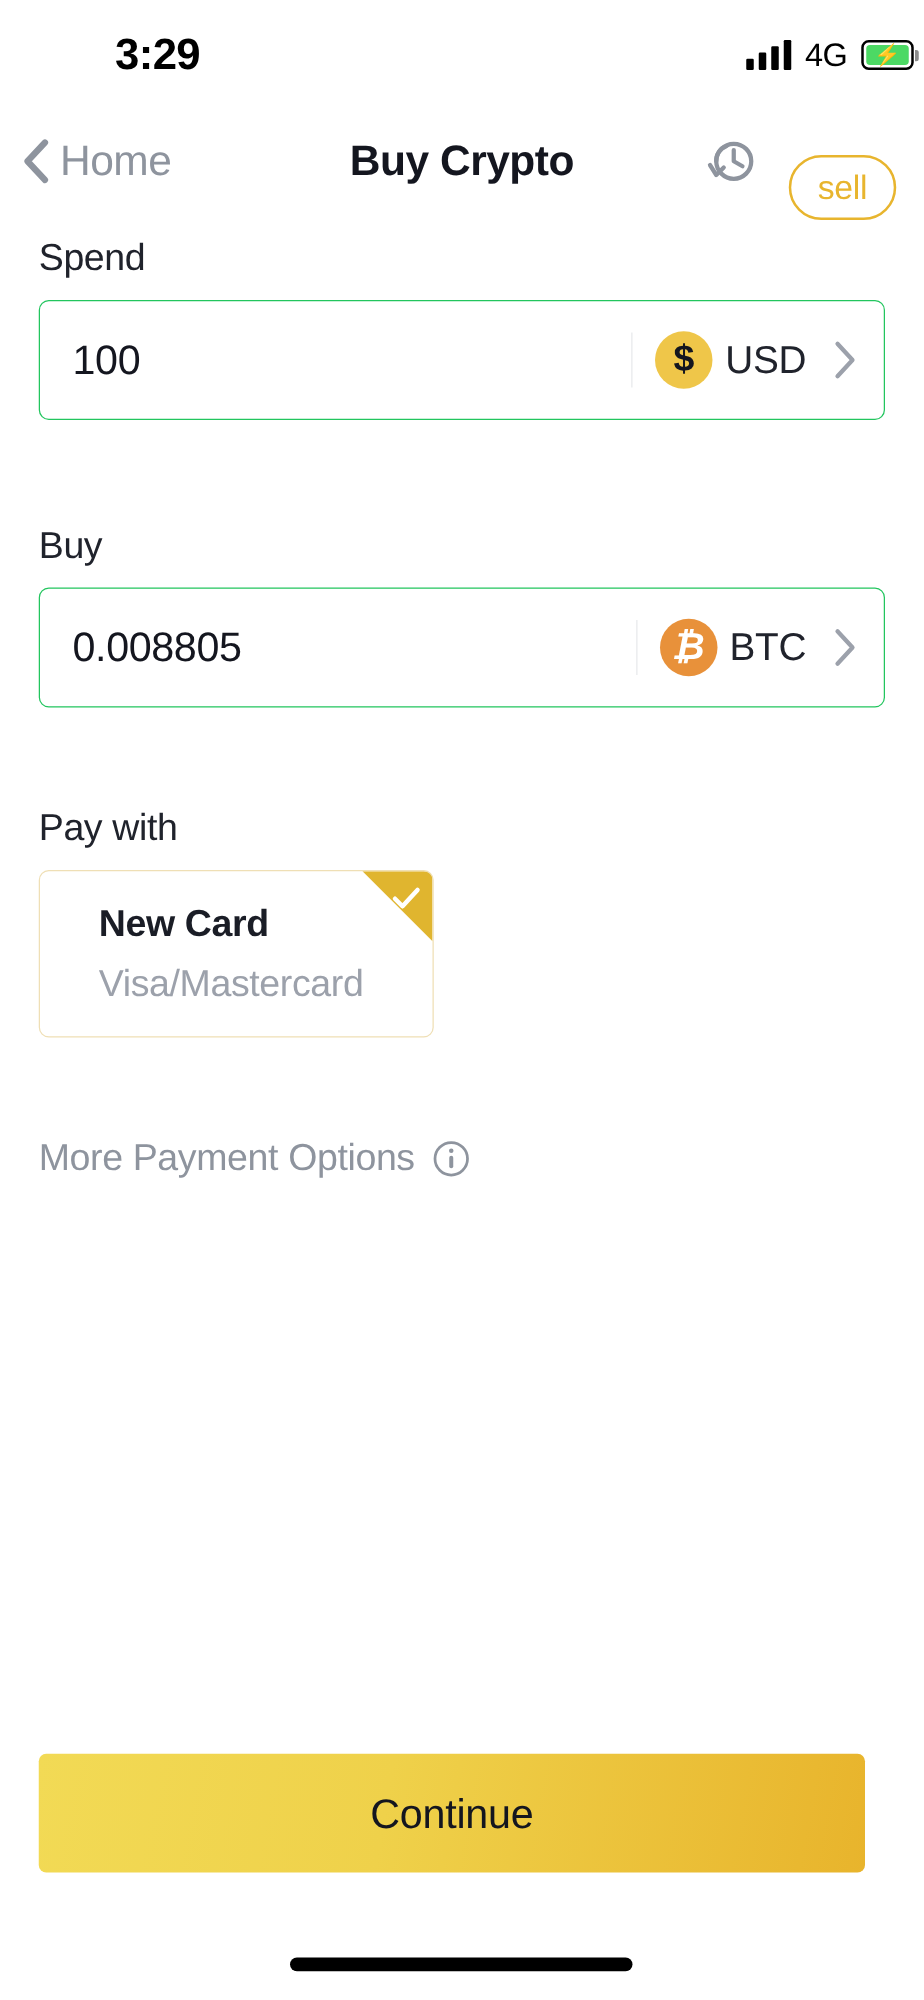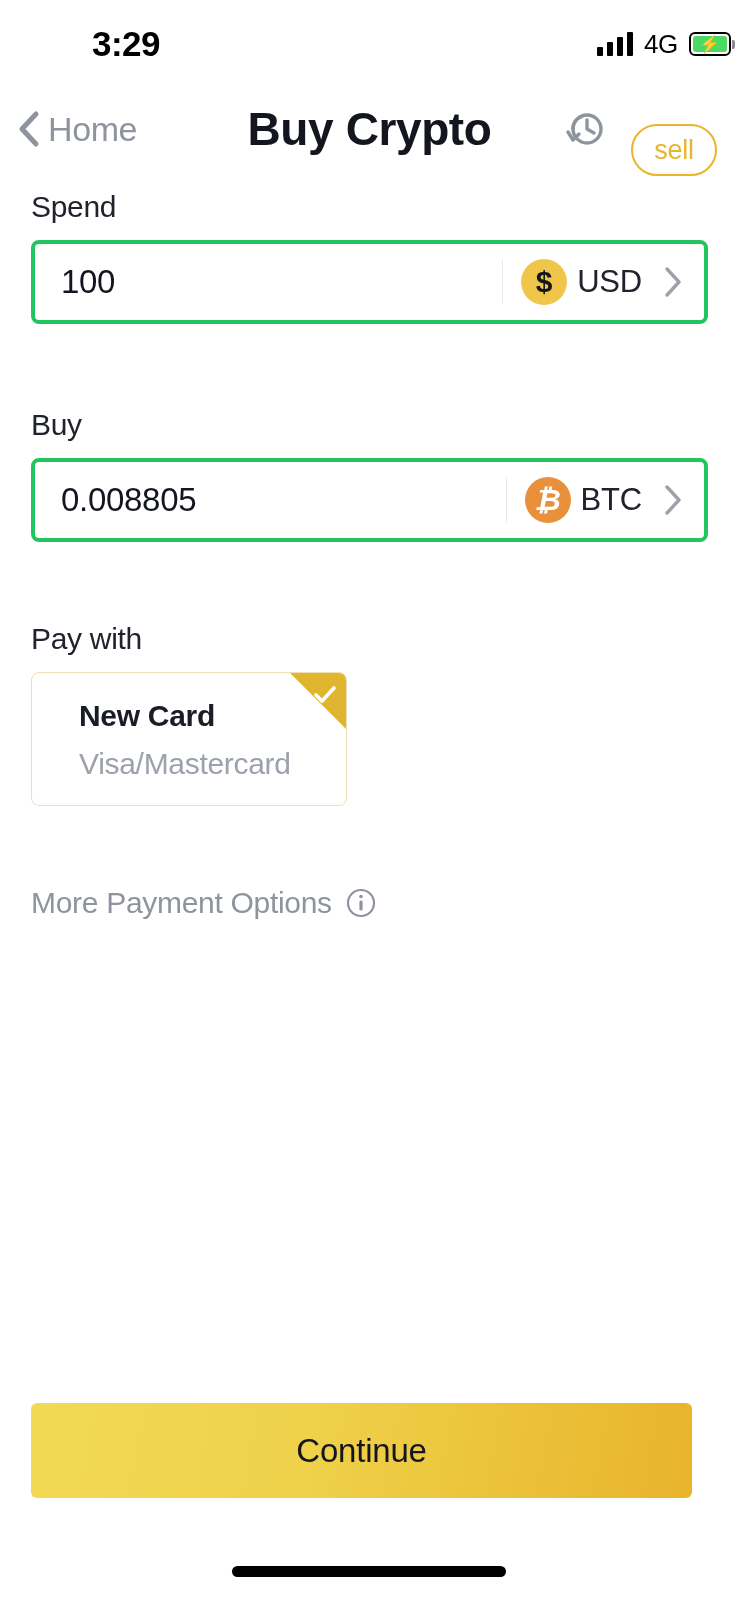--- a/index.html
+++ b/index.html
@@ -55,21 +55,21 @@
     position:absolute; left:16px; top:0; height:66px;
     display:flex; align-items:center; gap:6px; cursor:pointer;
   }
   .nav-back .chev { width:26px; height:40px; display:block; }
   .nav-back-label {
     font-size:34px; color:#8E949E; letter-spacing:-0.4px;
   }
   .nav-title {
     position:absolute; left:0; top:0; width:739px; height:66px;
     display:flex; align-items:center; justify-content:center;
-    font-size:46px; font-weight:700; color:#14161F; letter-spacing:-0.4px;
+    font-size:34px; font-weight:700; color:#14161F; letter-spacing:-0.4px;
   }
   .nav-actions {
     position:absolute; right:22px; top:0; height:66px;
     display:flex; align-items:center; gap:24px;
   }
   .history-btn { width:44px; height:44px; display:flex; align-items:center; justify-content:center; cursor:pointer; }
   .sell-btn {
     min-width:86px; height:52px; padding:0 20px;
     border:2px solid #E8B52E; border-radius:26px;
     display:flex; align-items:center; justify-content:center;
@@ -78,22 +78,22 @@
     margin-top:42px;
   }
 
   
   .content { position:absolute; top:190px; left:0; width:739px; }
   .field-label {
     margin:0 0 16px 31px;
     font-size:30px; color:#20232C; letter-spacing:-0.3px;
   }
   .input-row {
-    margin:0 31px 0 31px; height:84px;
-    border:4px solid #22c55e; border-radius:8px;
+    margin:0 31px 0 31px; height:96px;
+    border:1px solid #22c55e; border-radius:8px;
     display:flex; align-items:center; justify-content:space-between;
     padding:0 20px 0 26px; background:#fff;
   }
   .input-value {
     font-size:33px; color:#14161F; letter-spacing:-0.3px; background:transparent;
     border:none; outline:none; width:380px; font-family:"Liberation Sans", sans-serif;
   }
   .asset-picker { display:flex; align-items:center; cursor:pointer; }
   .asset-divider { width:1px; height:44px; background:#E8E9EC; margin-right:18px; }
   .coin {

